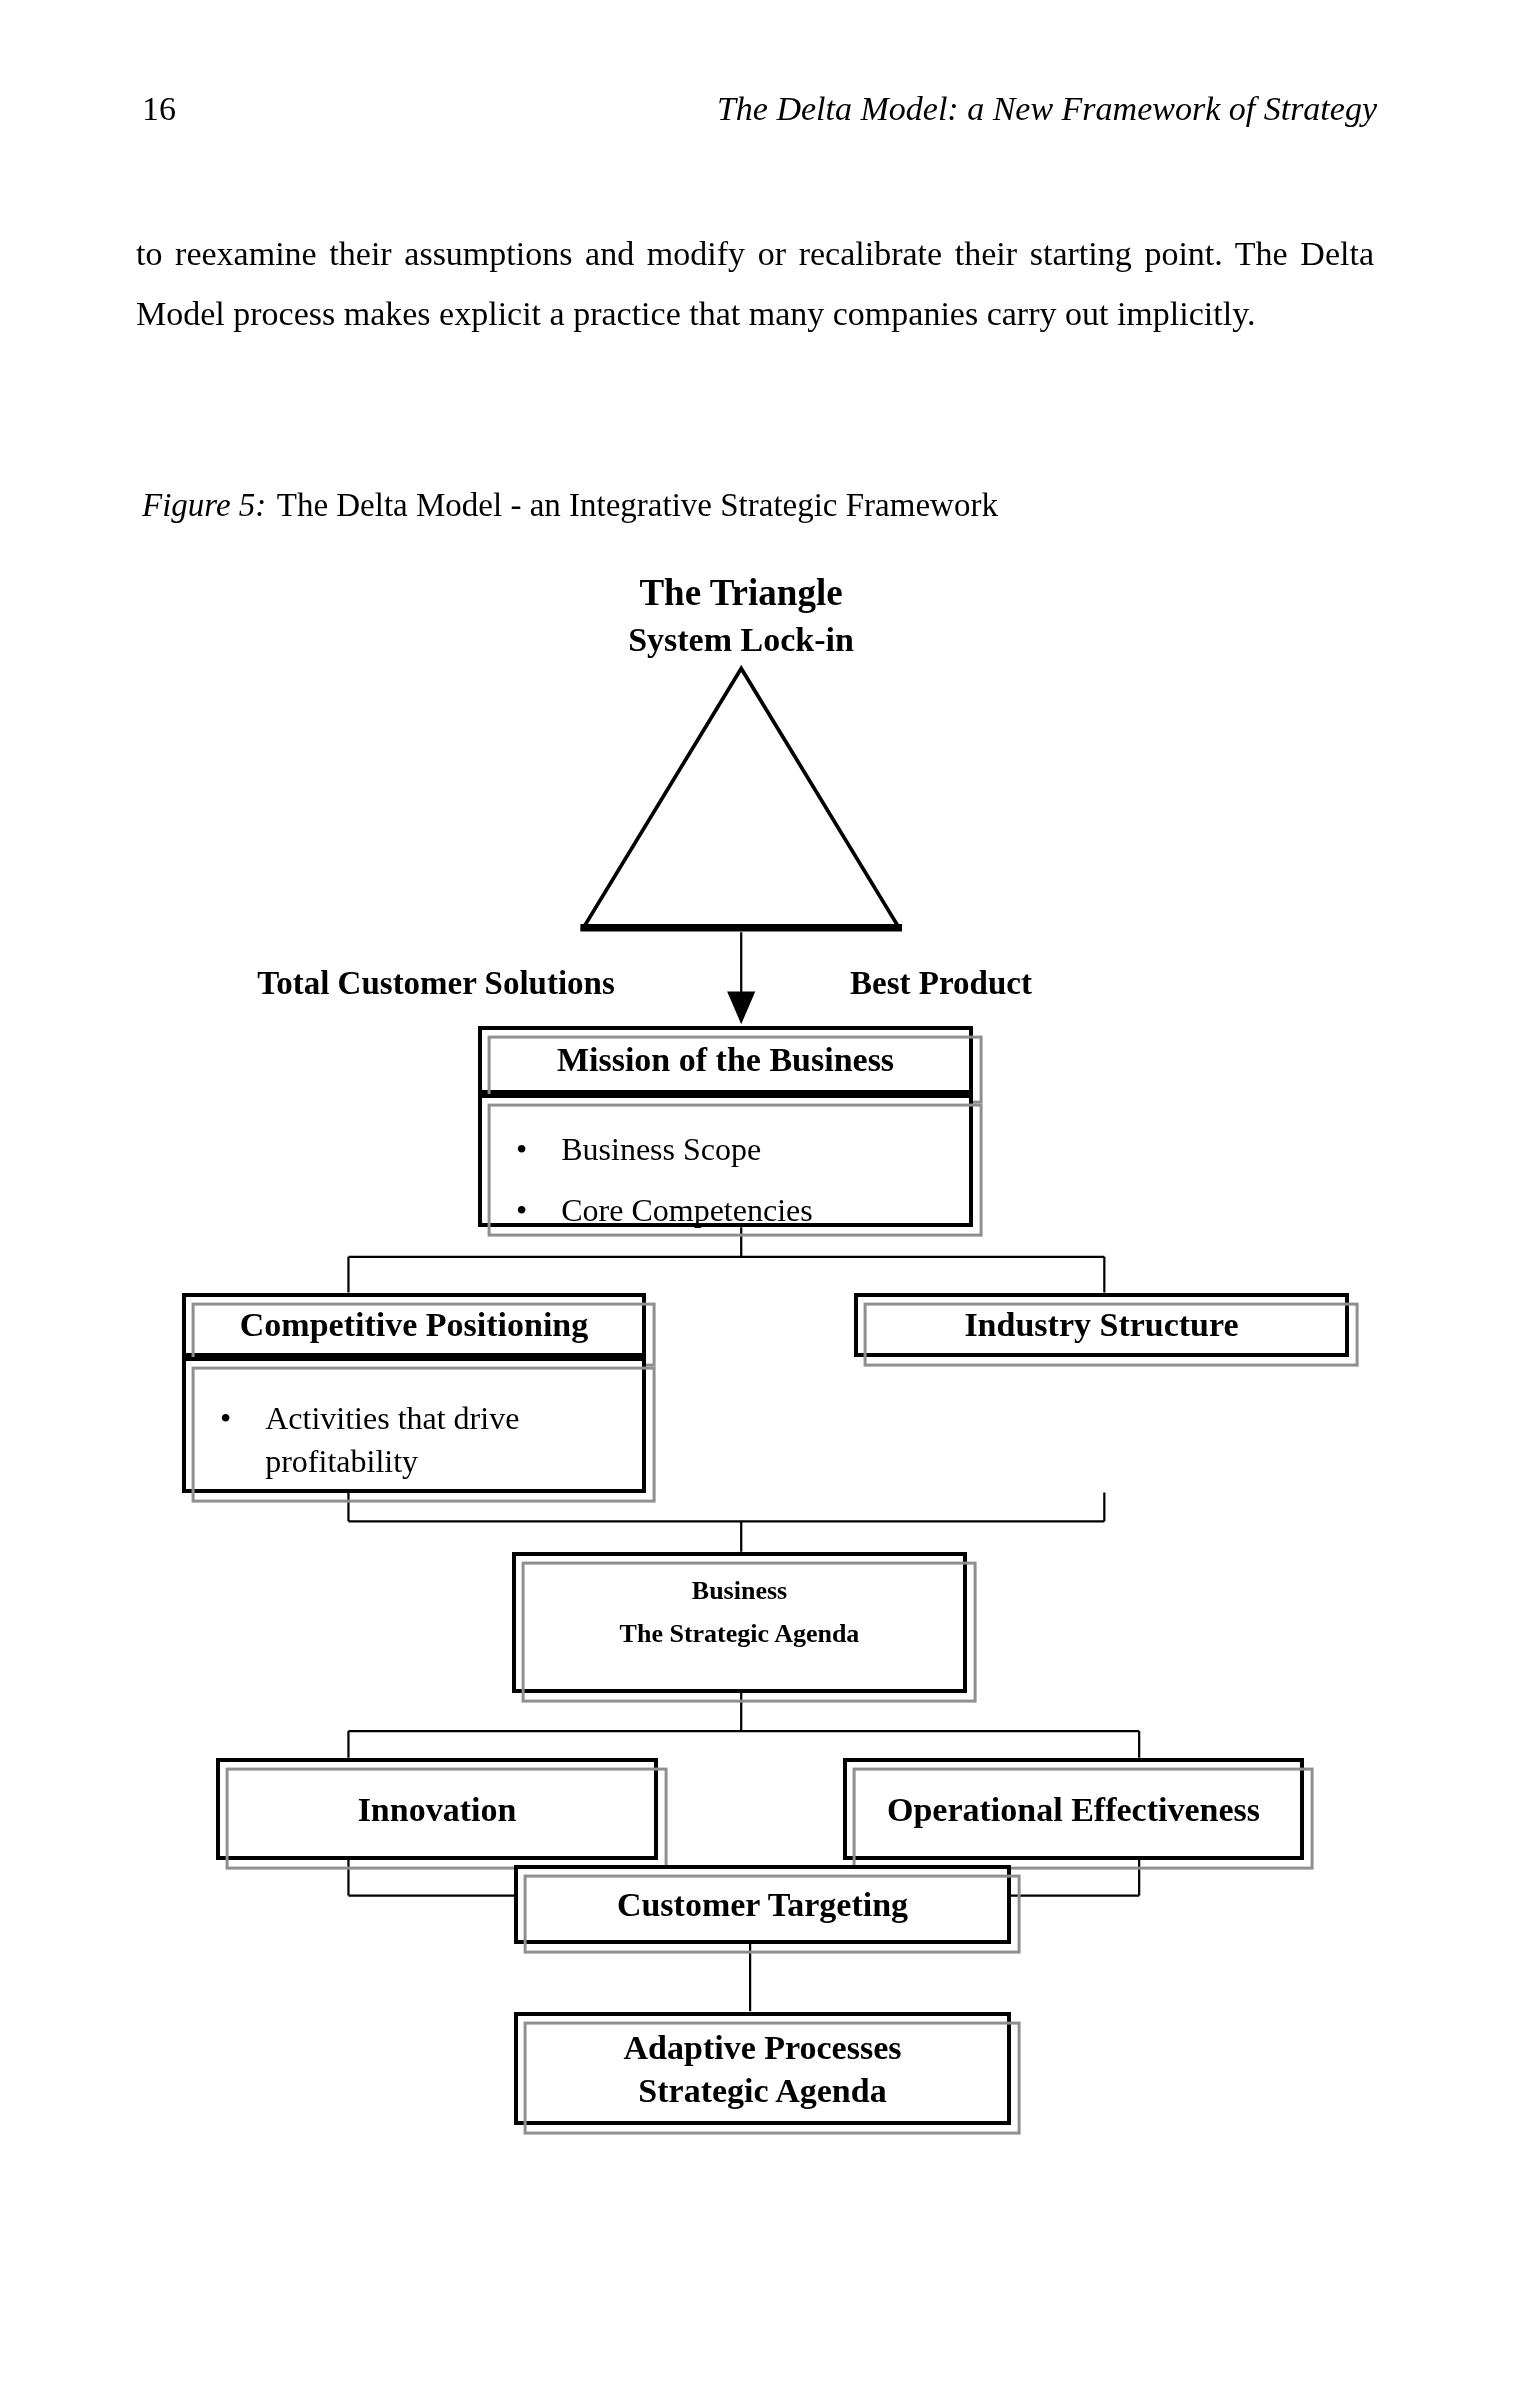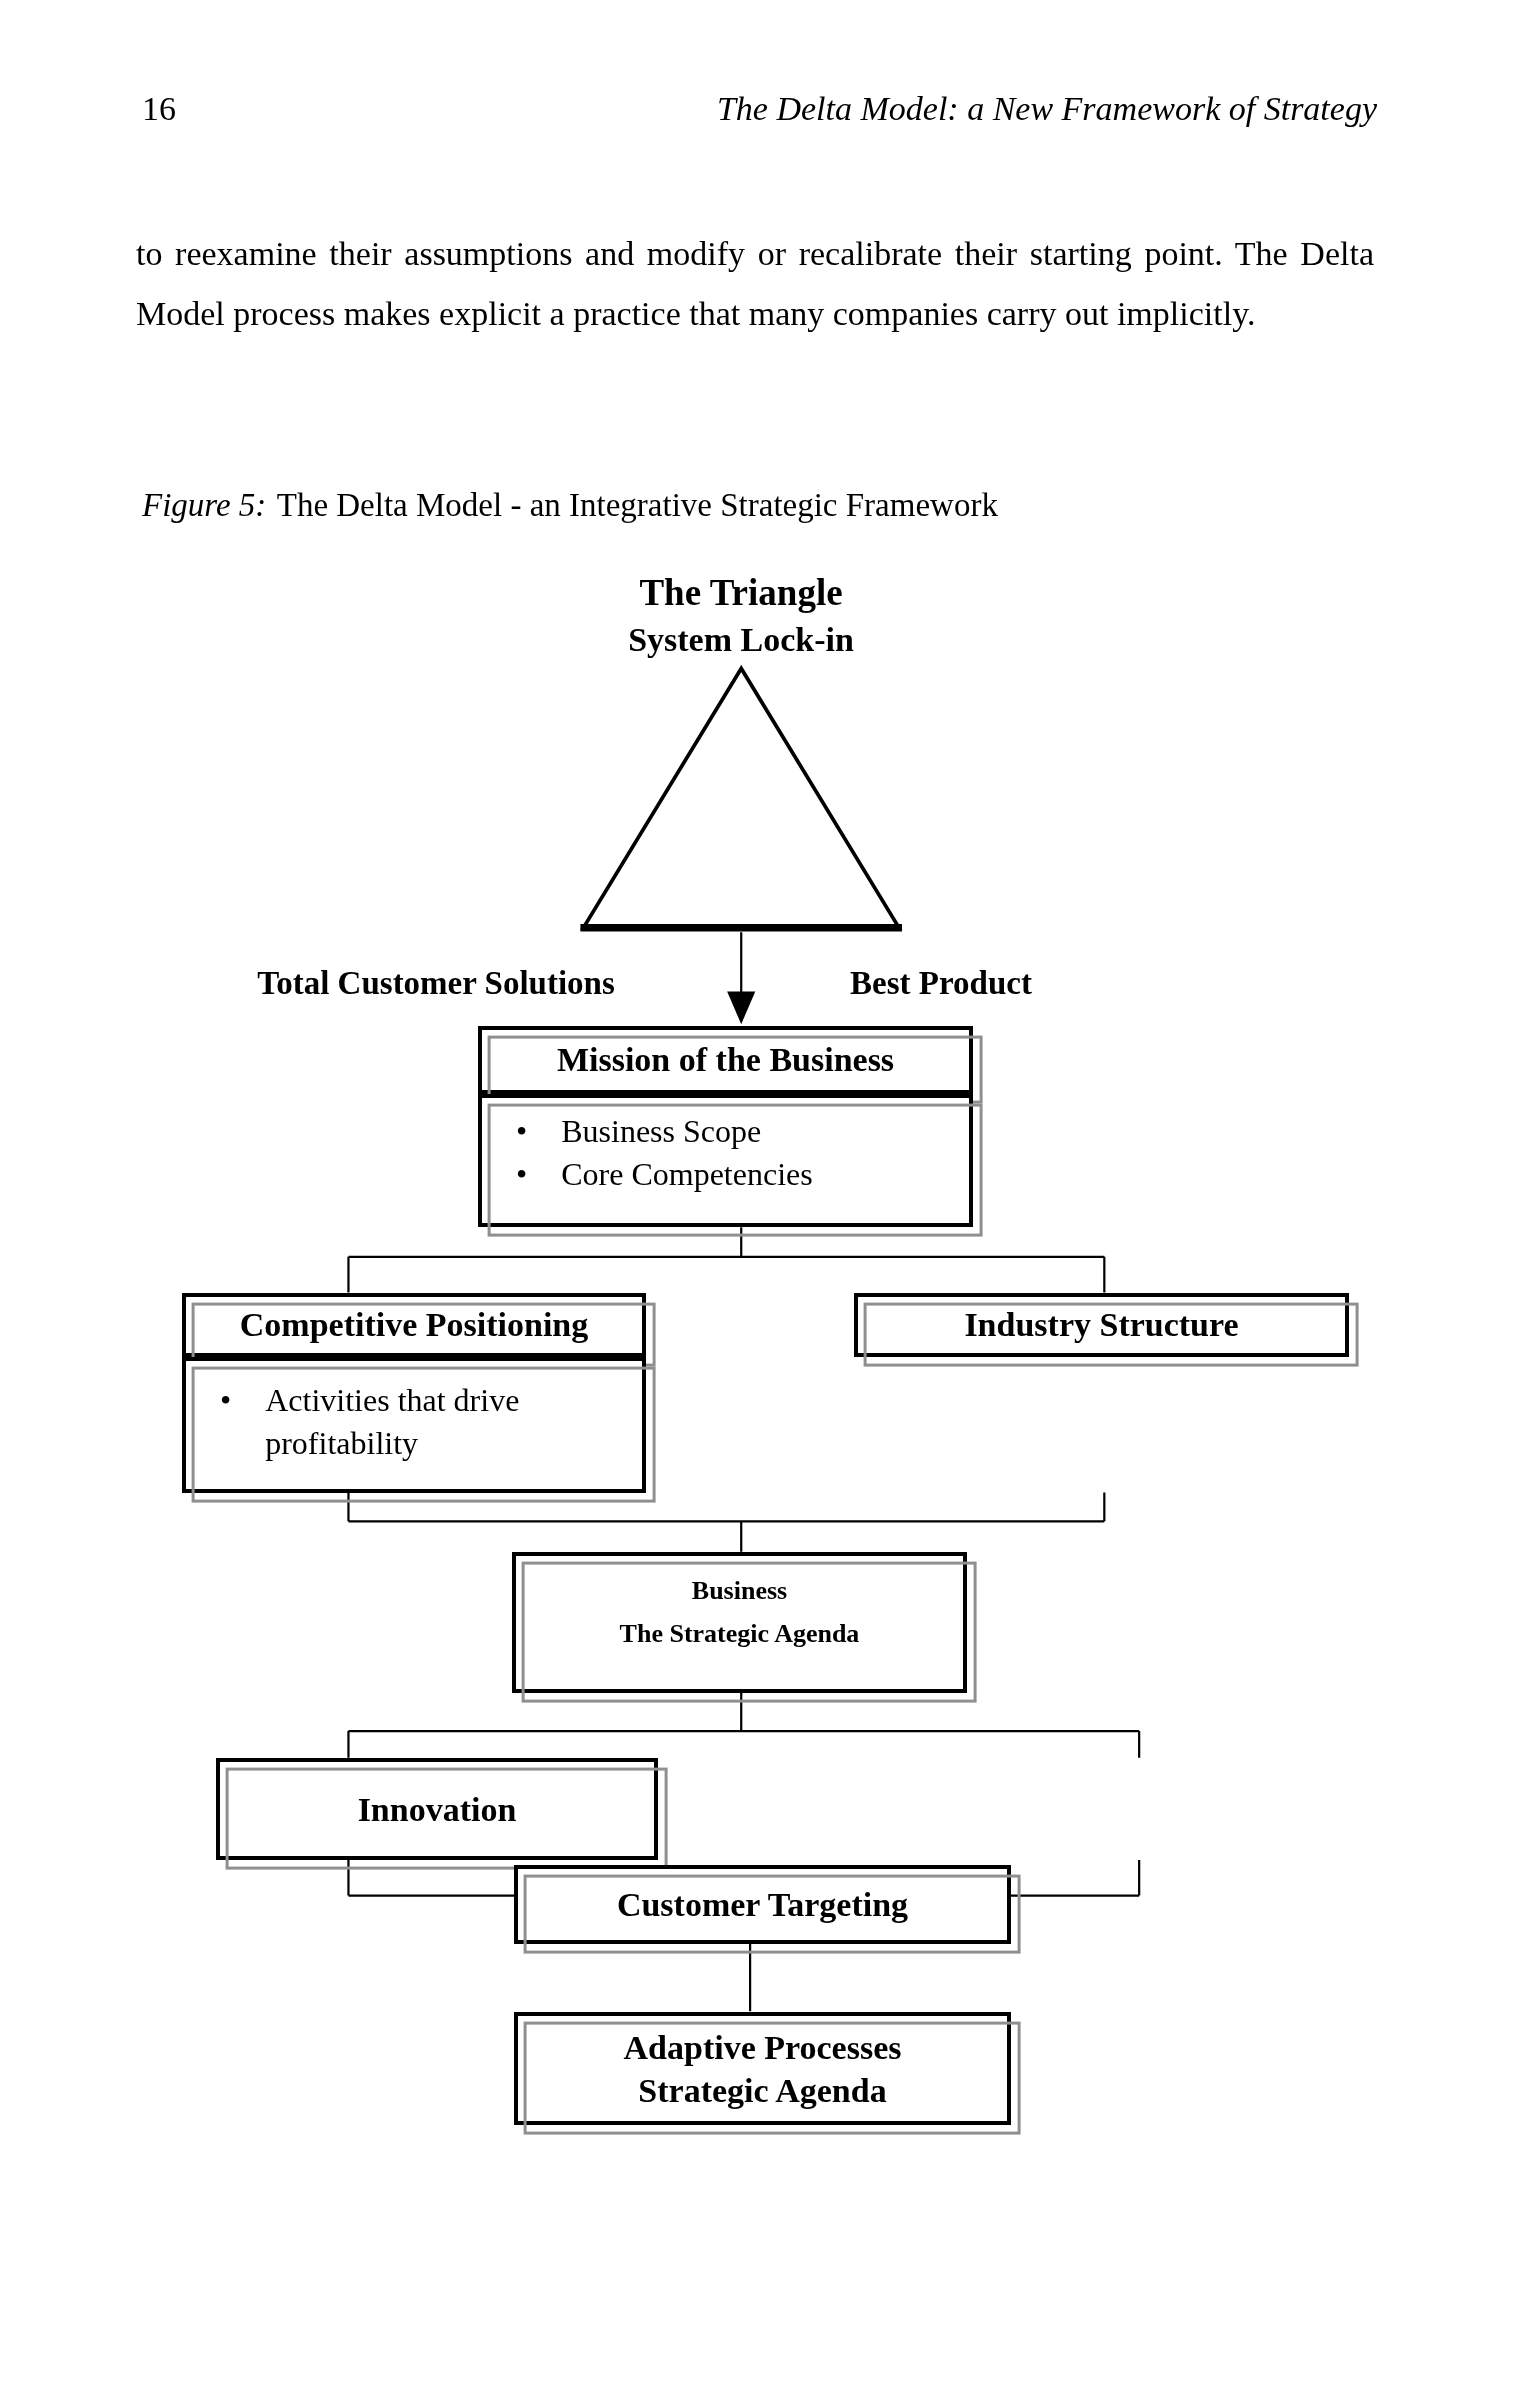--- a/index.html
+++ b/index.html
@@ -66,21 +66,21 @@
     transform:translate(9.6px,9.6px);
     pointer-events:none;
   }
   .title-sec {
     display:flex; align-items:center; justify-content:center;
     font-size:34px; font-weight:bold; text-align:center;
   }
   .body-sec { padding:12px 7.4px 0 0; }
   .bullet {
     display:flex; gap:34px; padding-left:34px;
-    font-size:32px; line-height:43px; text-align:left;
+    font-size:32px; line-height:43px; text-align:left;margin-top:18px;
   }
   .bullet::before { content:"\2022"; }
   .center-sec {
     display:flex; flex-direction:column; align-items:center; justify-content:center;
     font-size:34px; font-weight:bold; line-height:43px; text-align:center;
   }
   .top-sec {
     display:flex; flex-direction:column; align-items:center; justify-content:flex-start;
     padding-top:13.3px;
     font-size:26px; font-weight:bold; line-height:43px; text-align:center;
@@ -163,20 +163,25 @@
       <span>The Strategic Agenda</span>
     </div>
   </div>
 
   <div class="node" style="left:216px; top:1758px; width:442px;">
     <div class="sec center-sec" style="height:102px;">
       <span>Innovation</span>
     </div>
   </div>
 
+  <div class="node" style="left:843px; top:1758px; width:461px;">
+    <div class="sec center-sec" style="height:102px;">
+      <span>Operational Effectiveness</span>
+    </div>
+  </div>
 
   <div class="node" style="left:514px; top:1865px; width:497px;">
     <div class="sec center-sec" style="height:79px;">
       <span>Customer Targeting</span>
     </div>
   </div>
 
   <div class="node" style="left:514px; top:2012px; width:497px;">
     <div class="sec center-sec" style="height:113px;">
       <span>Adaptive Processes</span>

